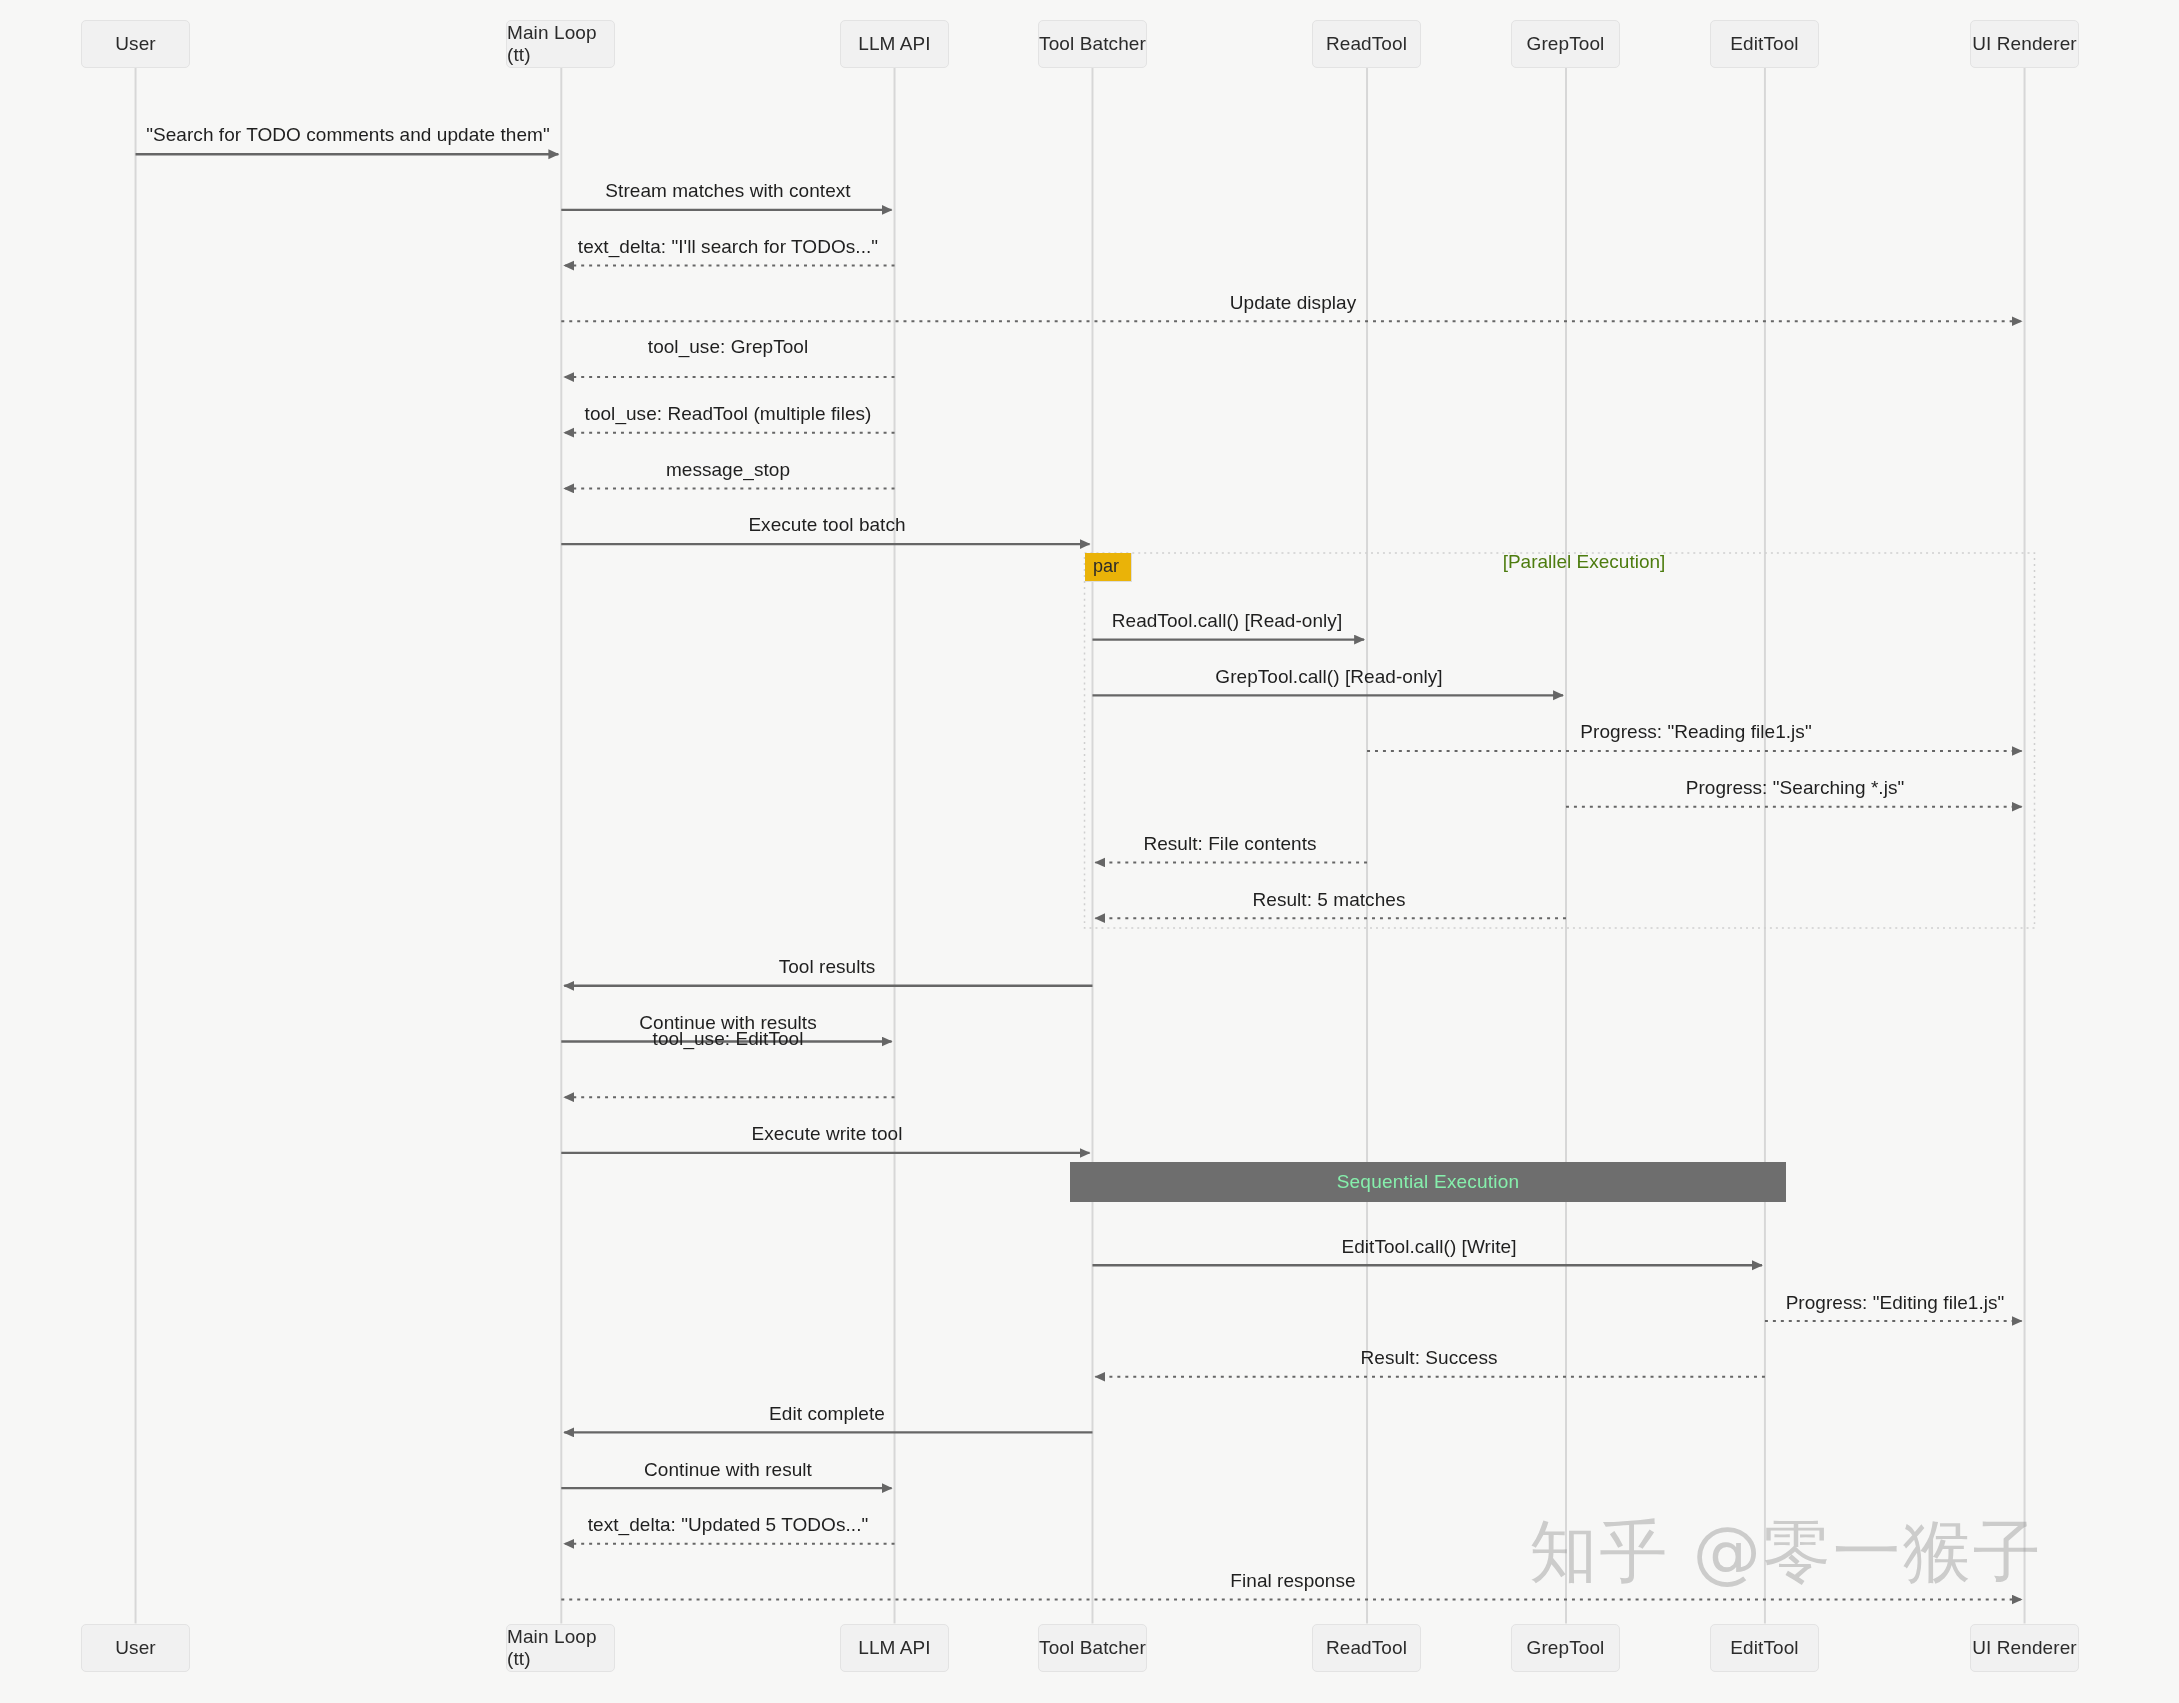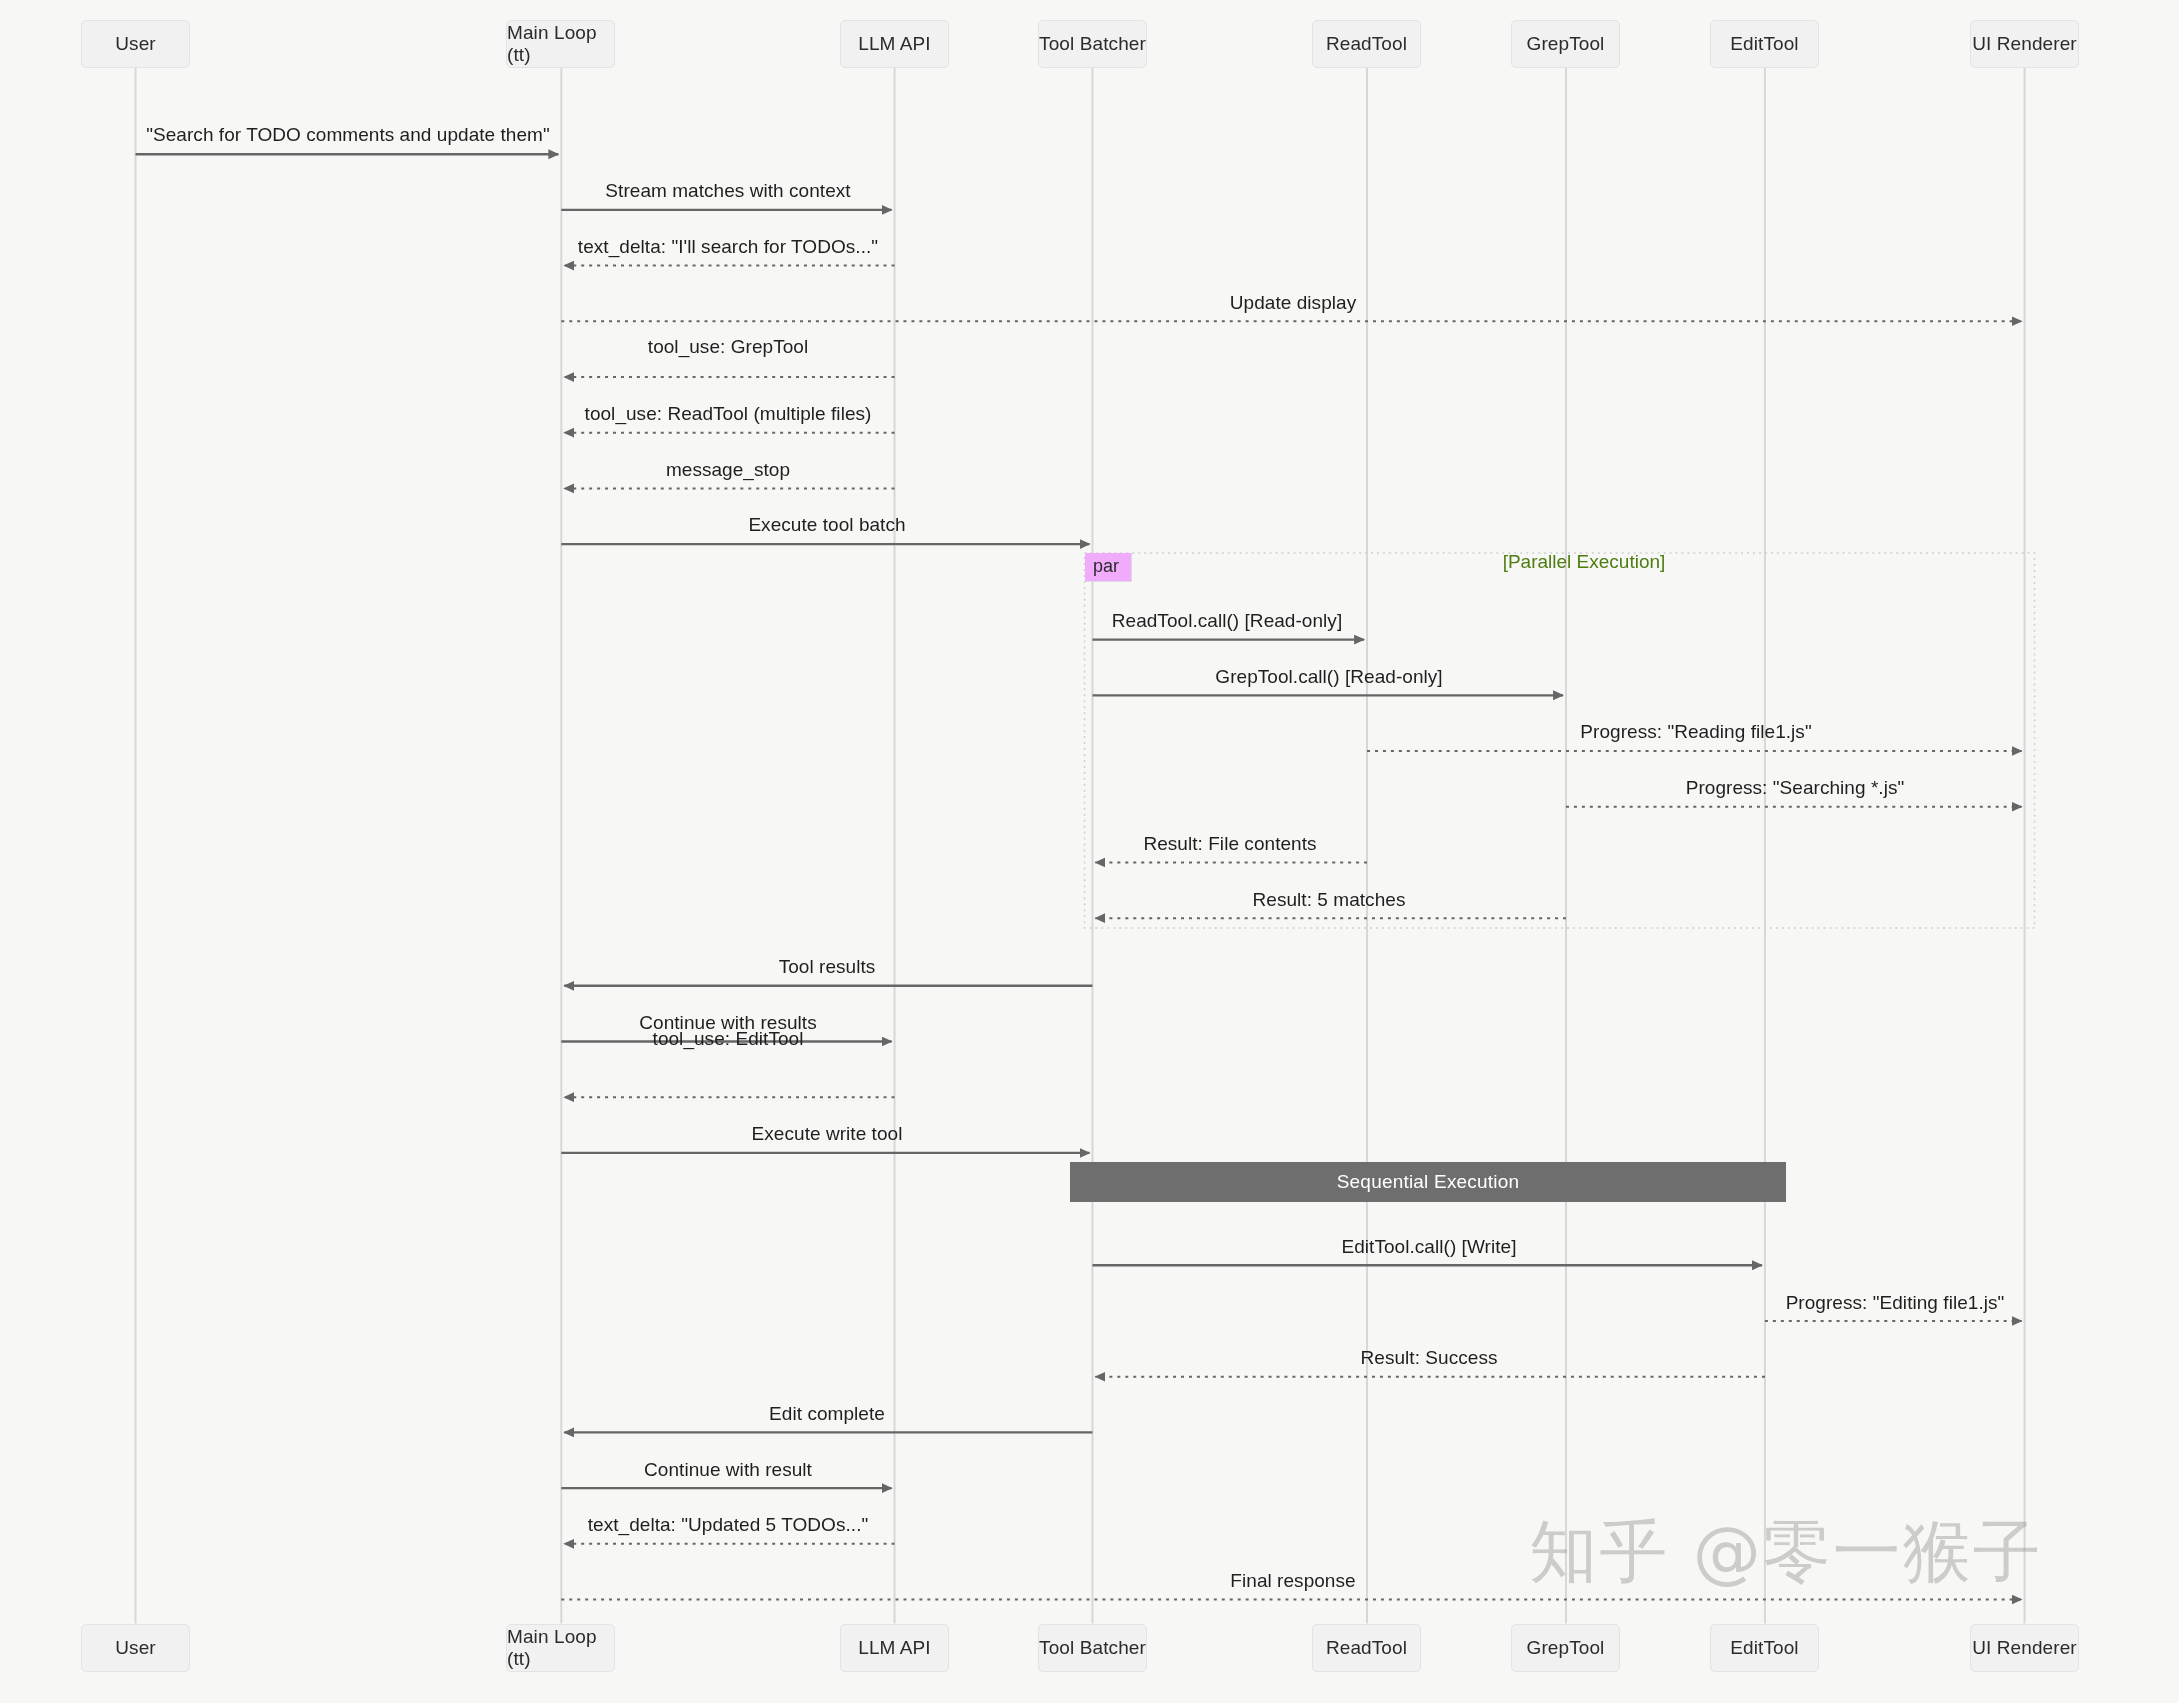--- a/index.html
+++ b/index.html
@@ -34,32 +34,32 @@
   }
   .frame-label{
     position:absolute;
     transform:translate(-50%,0);
     white-space:nowrap;
     font-size:19px;
     color:#4d7c0f;
   }
   .par-tag{
     position:absolute;
-    background:#f0abfc;
+    background:#eab308;
     border-right:1px solid #dcdcdc;
     border-bottom:1px solid #dcdcdc;
     font-size:18px;
     color:#2b2b2b;
     padding:3px 12px 4px 8px;
     box-sizing:border-box;
   }
   .note-bar{
     position:absolute;
     background:#6e6e6e;
-    color:#ffffff;
+    color:#86efac;
     font-size:19px;
     display:flex;align-items:center;justify-content:center;
     box-sizing:border-box;
     letter-spacing:0.2px;
   }
   .watermark{
     position:absolute;
     left:1786px;top:1552px;
     transform:translate(-50%,-50%);
     font-size:68px;

